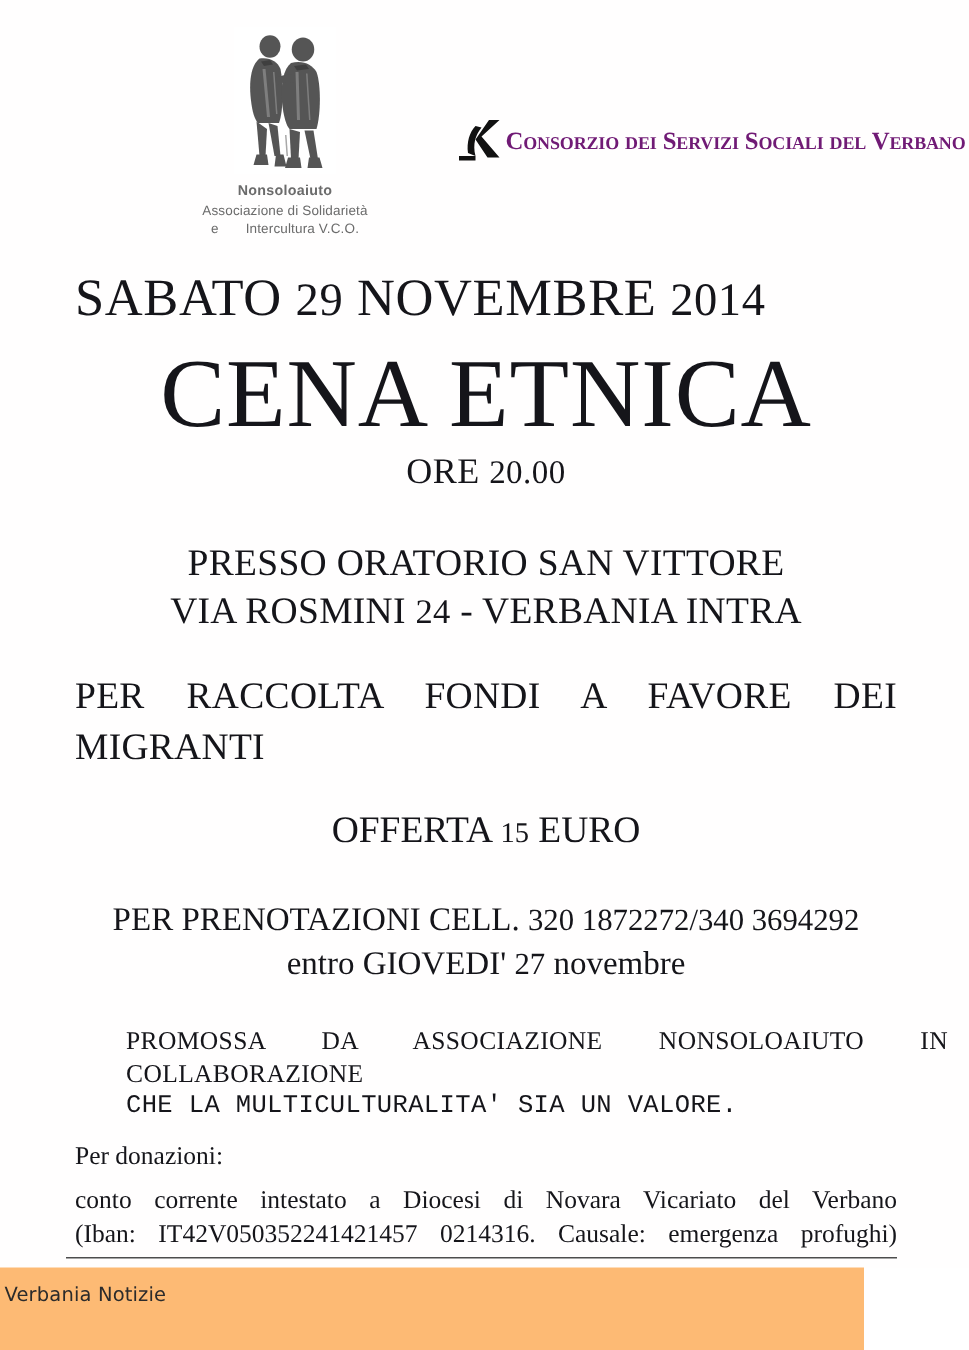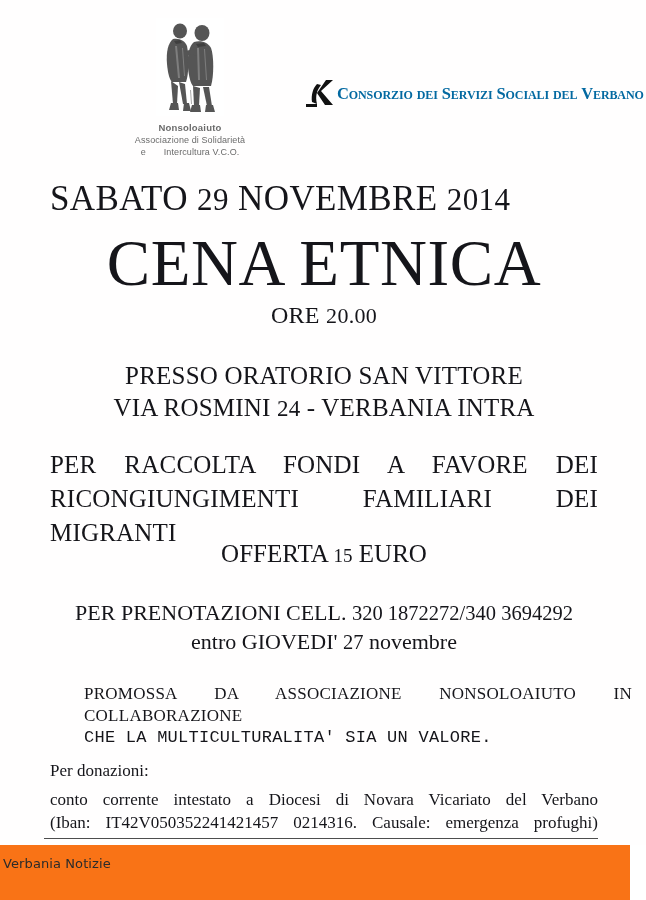--- a/index.html
+++ b/index.html
@@ -80,21 +80,21 @@
     height: 28px;
     display: block;
     margin-right: 1px;
   }
   .consorzio-name {
     font-family: "Liberation Serif", "DejaVu Serif", serif;
     font-size: 16.5px;
     font-weight: bold;
     font-variant: small-caps;
     letter-spacing: -0.1px;
-    color: #0369a1;
+    color: #701a75;
     white-space: nowrap;
     line-height: 18px;
   }
 
   
   .sheet-body {
     position: absolute;
     left: 50px;
     top: 0;
     width: 548px;
@@ -247,23 +247,23 @@
     width: 554px;
     height: 1px;
     background: #4d4d4d;
   }
 
   
   .caption-strip {
     position: absolute;
     left: 0;
     top: 845px;
-    width: 630px;
+    width: 576px;
     height: 55px;
-    background: #f97316;
+    background: #fdba74;
   }
   .caption-text {
     position: absolute;
     left: 3px;
     top: 11px;
     font-family: "DejaVu Sans", "Liberation Sans", sans-serif;
     font-size: 13px;
     color: #2b2b2b;
     letter-spacing: .1px;
   }
@@ -331,21 +331,20 @@
 
     <p class="line event-time"><span>ORE </span><span class="num">20.00</span></p>
 
     <div class="venue">
       <p class="line">PRESSO ORATORIO SAN VITTORE</p>
       <p class="line"><span>VIA ROSMINI </span><span class="num">24</span><span> - VERBANIA INTRA</span></p>
     </div>
 
     <div class="purpose">
       <p class="line">PER RACCOLTA FONDI A FAVORE DEI</p>
-      <p class="line">RICONGIUNGIMENTI FAMILIARI DEI</p>
       <p class="line last">MIGRANTI</p>
     </div>
 
     <p class="line offer"><span>OFFERTA </span><span class="num">15</span><span> EURO</span></p>
 
     <p class="line booking"><span>PER PRENOTAZIONI CELL. </span><span class="num">320 1872272/340 3694292</span></p>
     <p class="line booking-2"><span>entro GIOVEDI' </span><span class="num">27</span><span> novembre</span></p>
 
     <div class="promo">
       <p class="line">PROMOSSA DA ASSOCIAZIONE NONSOLOAIUTO IN COLLABORAZIONE</p>

